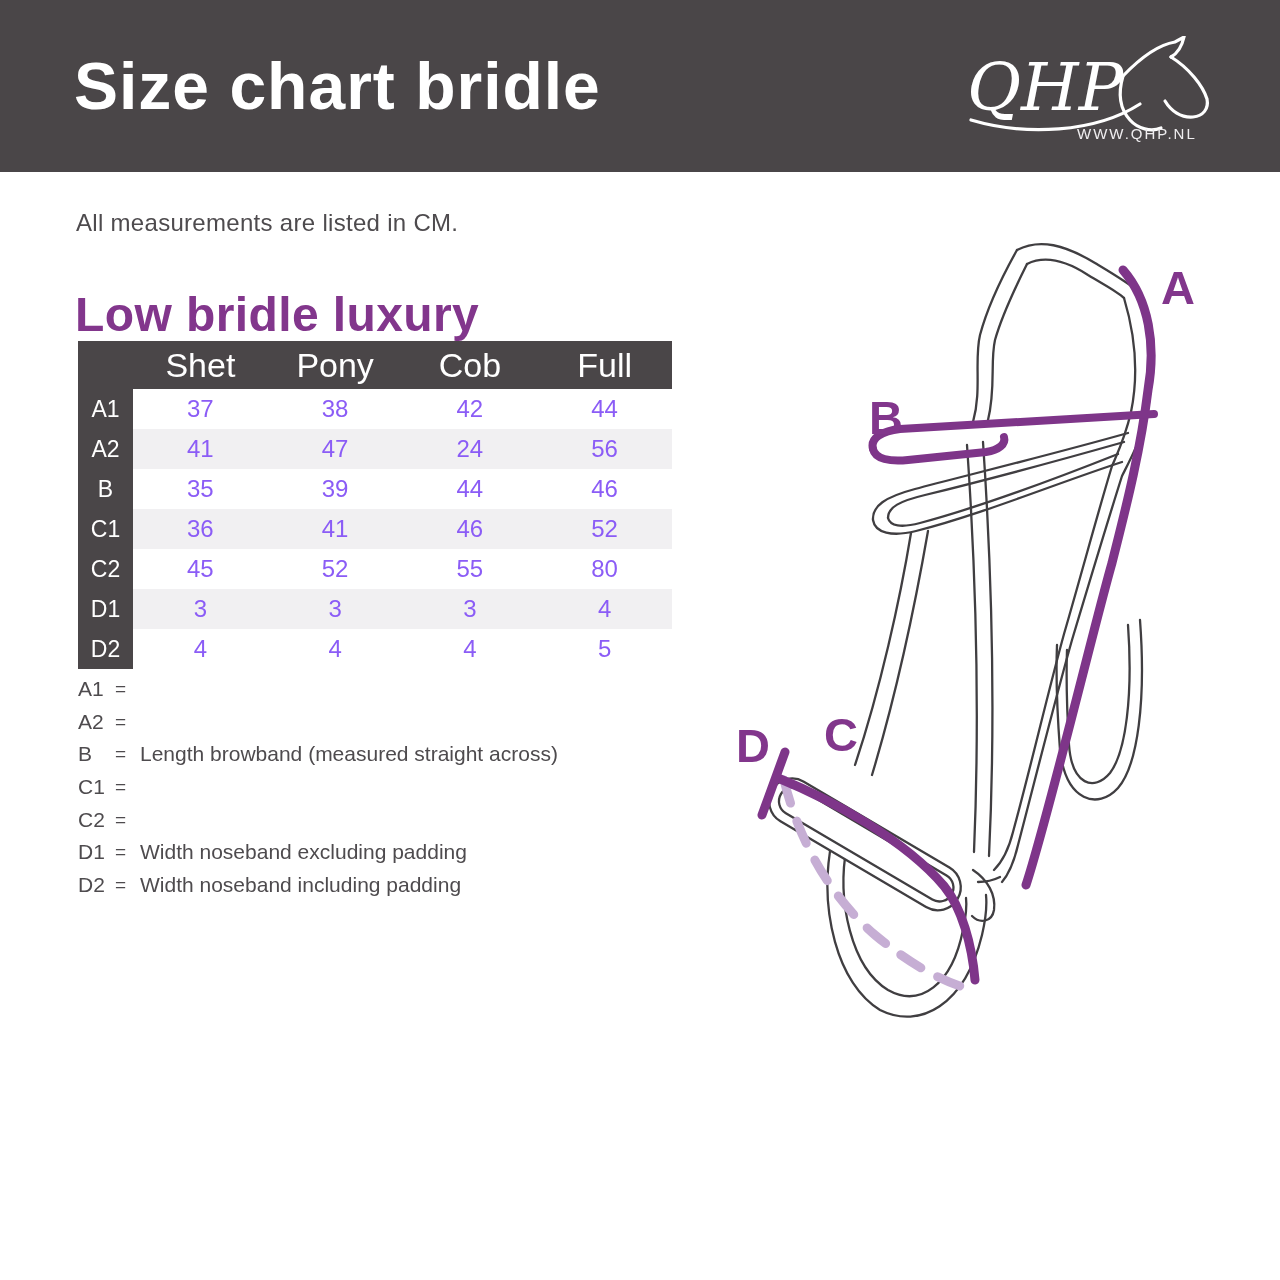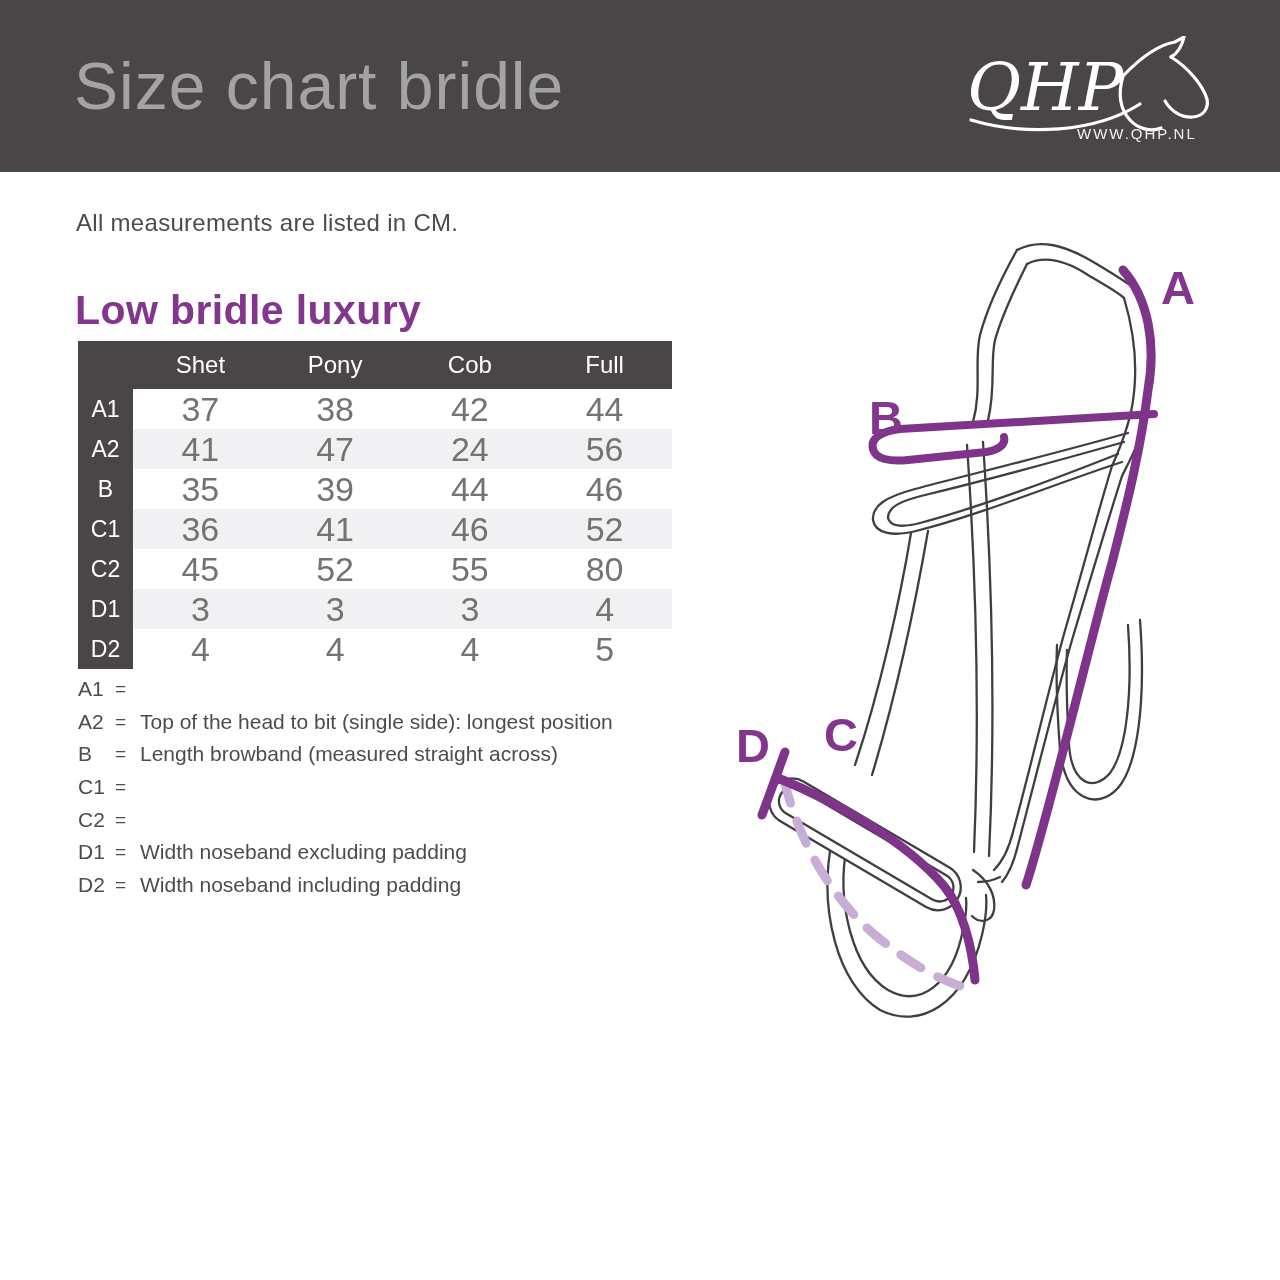--- a/index.html
+++ b/index.html
@@ -3,42 +3,42 @@
 <meta charset="utf-8">
 <style>
   html,body{margin:0;padding:0;background:#ffffff;}
   .canvas{
     position:relative;width:1280px;height:1280px;background:#ffffff;
     font-family:"Liberation Sans", sans-serif;overflow:hidden;
   }
   
   .banner{position:absolute;left:0;top:0;width:1280px;height:172px;background:#4a4648;}
   .banner-title{
-    position:absolute;left:74px;top:48px;font-size:66px;color:#a3a3a3;
-    letter-spacing:1px;font-weight:400;
+    position:absolute;left:74px;top:48px;font-size:66px;color:#ffffff;
+    letter-spacing:1px;font-weight:700;
   }
   .logo-svg{position:absolute;right:50px;top:36px;}
   
   .intro{position:absolute;left:76px;top:209px;font-size:24px;color:#4e4b4e;letter-spacing:0.3px;}
   .section-title{
-    position:absolute;left:75px;top:287px;font-size:41px;font-weight:700;
+    position:absolute;left:75px;top:287px;font-size:48px;font-weight:700;
     color:#82368c;letter-spacing:0.4px;
   }
   
   .size-table{position:absolute;left:78px;top:341px;width:594px;}
   .thead{display:flex;height:48px;background:#4a4648;}
   .thead .corner{width:55px;}
   .thead .th{flex:1;display:flex;align-items:center;justify-content:center;
-    color:#ffffff;font-size:24px;}
+    color:#ffffff;font-size:34px;}
   .trow{display:flex;height:40px;background:#ffffff;}
   .trow:nth-child(even){background:#f1f0f2;}
   .tlabel{width:55px;background:#4a4648;color:#ffffff;display:flex;
     align-items:center;justify-content:center;font-size:23px;flex:none;}
   .tcell{flex:1;display:flex;align-items:center;justify-content:center;
-    font-size:34px;color:#737373;}
+    font-size:24px;color:#8b5cf6;}
   
   .legend{position:absolute;left:78px;top:673px;}
   .legend-row{display:flex;height:32.6px;align-items:center;
     font-size:21px;color:#4e4b4e;}
   .lg-label{width:37px;flex:none;}
   .lg-eq{width:25px;flex:none;font-size:19px;}
   
   .diagram{position:absolute;left:720px;top:230px;}
   .sketch{stroke:#403e41;stroke-width:2.3;fill:none;stroke-linecap:round;stroke-linejoin:round;}
   .sketch-fill{stroke:#403e41;stroke-width:2.3;fill:#ffffff;}
@@ -136,21 +136,20 @@
   </div>
 
   <div class="legend">
     <div class="legend-row">
       <span class="lg-label">A1</span>
       <span class="lg-eq">=</span>
     </div>
     <div class="legend-row">
       <span class="lg-label">A2</span>
       <span class="lg-eq">=</span>
-      <span class="lg-text">Top of the head to bit (single side): longest position</span>
     </div>
     <div class="legend-row">
       <span class="lg-label">B</span>
       <span class="lg-eq">=</span>
       <span class="lg-text">Length browband (measured straight across)</span>
     </div>
     <div class="legend-row">
       <span class="lg-label">C1</span>
       <span class="lg-eq">=</span>
     </div>

